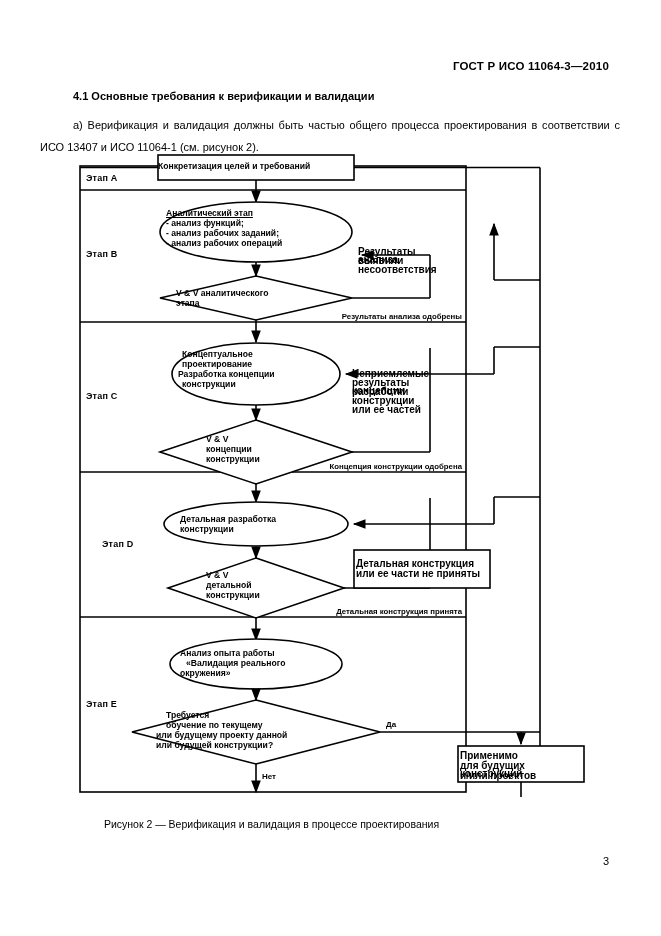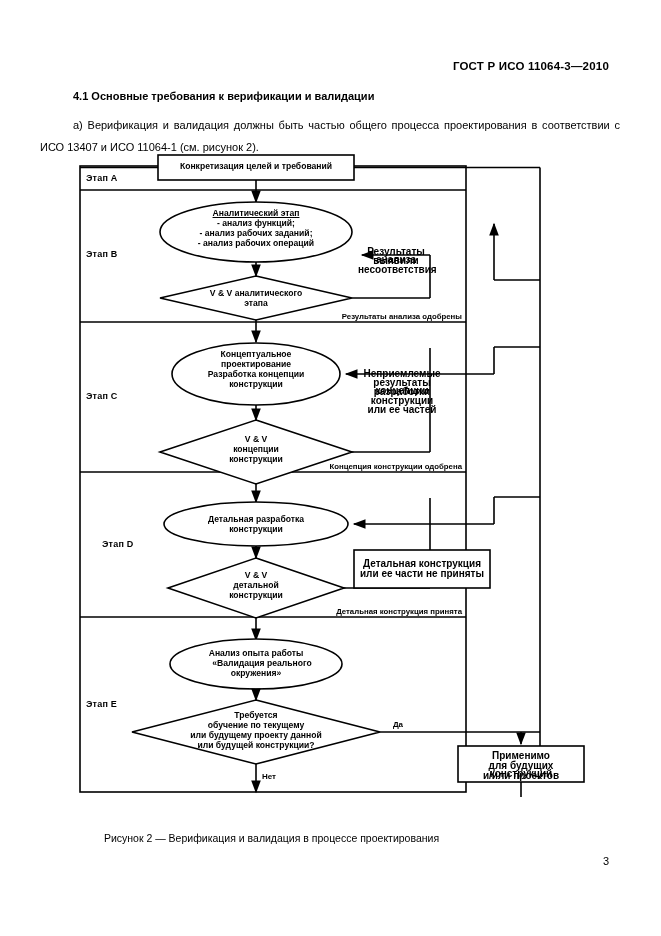--- a/index.html
+++ b/index.html
@@ -51,21 +51,20 @@
     text-indent: 33px;
   }
   
   #figure-caption {
     position: absolute;
     left: 0;
     top: 818px;
     width: 543px;
     text-align: center;
     font-size: 10.5px;
-    margin-top: 14px;
   }
   
   #page-number {
     position: absolute;
     right: 52px;
     top: 855px;
     font-size: 11px;
   }
 
   
@@ -76,21 +75,20 @@
     width: 530px;
     height: 650px;
   }
   .fc svg { display:block; }
 
   .fc-label {
     position: absolute;
     font-size: 8.6px;
     font-weight: bold;
     line-height: 9.6px;
-    text-align: center;
     color: #000;
     pointer-events: none;
   }
   .fc-label.stage {
     font-size: 9px;
     text-align: right;
     letter-spacing: .2px;
   }
   .fc-label.right-note {
     font-size: 10px;

